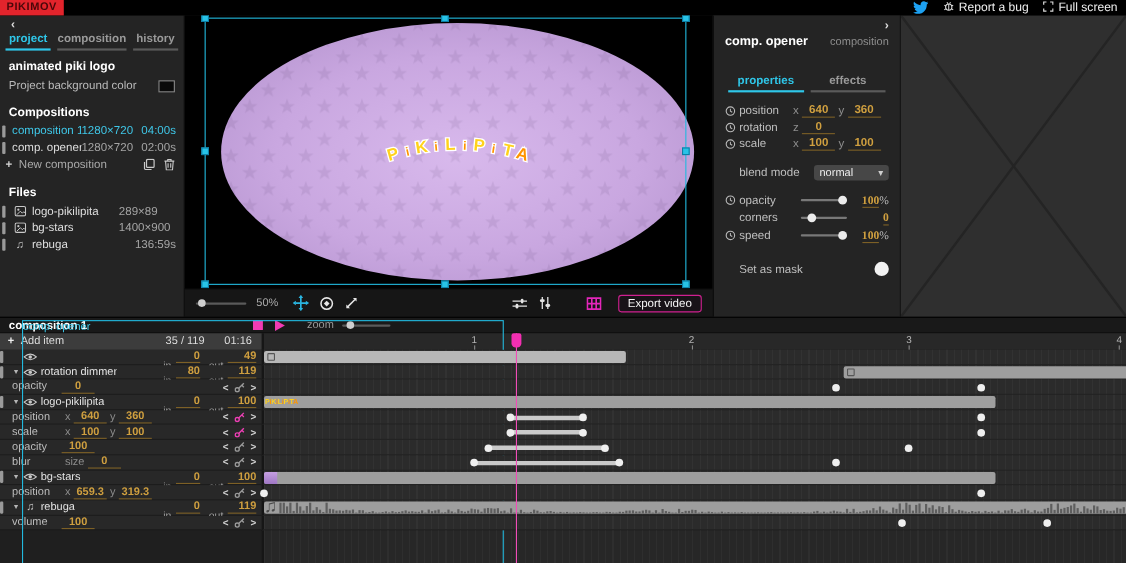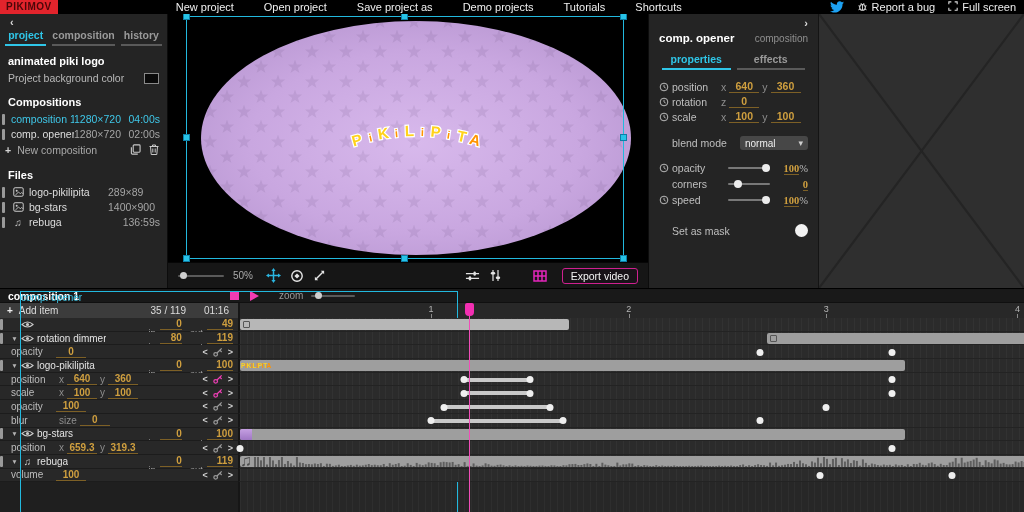--- a/index.html
+++ b/index.html
@@ -58,21 +58,21 @@
 .tool{display:inline-flex;align-items:center;}
 .ct-spacer{flex:1;}
 .export-btn{border:1px solid #cf2090;border-radius:3px;color:#f4f4f4;font-size:10.5px;padding:1px 8px;background:#181318;margin-left:6px;}
 
 
 .props{width:170px;background:#242424;border-left:1px solid #0c0c0c;font-size:10.5px;position:relative;padding:0 10px;}
 .collapse-r{position:absolute;top:3px;right:10px;color:#ddd;font-weight:bold;font-size:11px;}
 .props-head{display:flex;align-items:baseline;justify-content:space-between;margin-top:18px;}
 .ptitle{font-weight:bold;color:#fff;font-size:11.5px;}
 .pcorner{color:#8f8f8f;font-size:10px;}
-.props .tabs{margin-top:9px;padding:0;justify-content:flex-end;}
+.props .tabs{margin-top:23px;padding:0;justify-content:flex-end;}
 .prows{margin-top:9px;}
 .prow{display:flex;align-items:center;height:15px;color:#bfbfbf;}
 .clockbox{width:13px;display:inline-flex;flex:none;}
 .plabel{width:46px;}
 .axis{color:#8d8d8d;margin:0 4px 0 2px;}
 .pval{color:#cf9f3f;font-weight:bold;border-bottom:1px solid #7d6026;min-width:32px;text-align:center;padding:0 2px;}
 .blend-row{display:flex;align-items:center;margin-top:12px;color:#bfbfbf;padding-left:13px;}
 .dropdown{margin-left:auto;background:#474747;border-radius:3px;width:68px;height:14px;display:flex;align-items:center;padding:0 5px;color:#eee;font-size:10px;}
 .caret{margin-left:auto;color:#cfcfcf;font-size:9px;}
 .psliders{margin-top:10px;}
@@ -132,28 +132,20 @@
 .blane{flex:1;background:#272727;border-left:2px solid #161616;
 background-image:repeating-linear-gradient(90deg,#2e2e2e 0,#2e2e2e 1px,transparent 1px,transparent 6.6px);}
 .ph-line{position:absolute;top:14px;bottom:0;width:1px;background:#f14db8;z-index:6;}
 .ph-cap{position:absolute;top:14px;width:9px;height:13px;background:#f32fb2;border-radius:2px 2px 4px 4px;z-index:7;}
 </style>
 </head>
 <body>
 
 <div class="topbar">
   <div class="applogo">PIKIMOV</div>
-  <div class="menus">
-      <div class="menu-item">New project</div>
-      <div class="menu-item">Open project</div>
-      <div class="menu-item">Save project as</div>
-      <div class="menu-item">Demo projects</div>
-      <div class="menu-item">Tutorials</div>
-      <div class="menu-item">Shortcuts</div>
-    </div>
   <div class="top-right">
     <span class="tr-item" id="tw-icon">
         <svg width="14" height="12" viewBox="0 0 24 20">
           <path d="M24 2.4c-.9.4-1.8.7-2.8.8 1-.6 1.8-1.6 2.2-2.7-1 .6-2 1-3.1 1.2C19.4.6 18.1 0 16.7 0c-2.7 0-4.9 2.2-4.9 4.9 0 .4 0 .8.1 1.1C7.8 5.8 4.1 3.9 1.7.9 1.2 1.7 1 2.5 1 3.4c0 1.7.9 3.2 2.2 4.1-.8 0-1.6-.2-2.2-.6v.1c0 2.4 1.7 4.4 3.9 4.8-.4.1-.8.2-1.3.2-.3 0-.6 0-.9-.1.6 2 2.4 3.4 4.6 3.4-1.7 1.3-3.8 2.1-6.1 2.1H0c2.2 1.4 4.8 2.2 7.5 2.2 9.1 0 14-7.5 14-14v-.6c1-.7 1.8-1.6 2.5-2.6z" fill="#1da1f2"></path>
         </svg>
       </span>
     <span class="tr-item">
         <span id="bug-icon"><svg width="11" height="11" viewBox="0 0 12 12">
             <circle cx="6" cy="7" r="3.1" fill="none" stroke="#ddd" stroke-width="1.1"></circle>
             <path d="M6 4 V10 M4.2 2.2 l1 1.4 M7.8 2.2 L6.8 3.6 M1.6 5.2 l1.9 .9 M10.4 5.2 l-1.9 .9 M1.6 9.6 l2 -1 M10.4 9.6 l-2 -1" stroke="#ddd" stroke-width="1" fill="none"></path>

